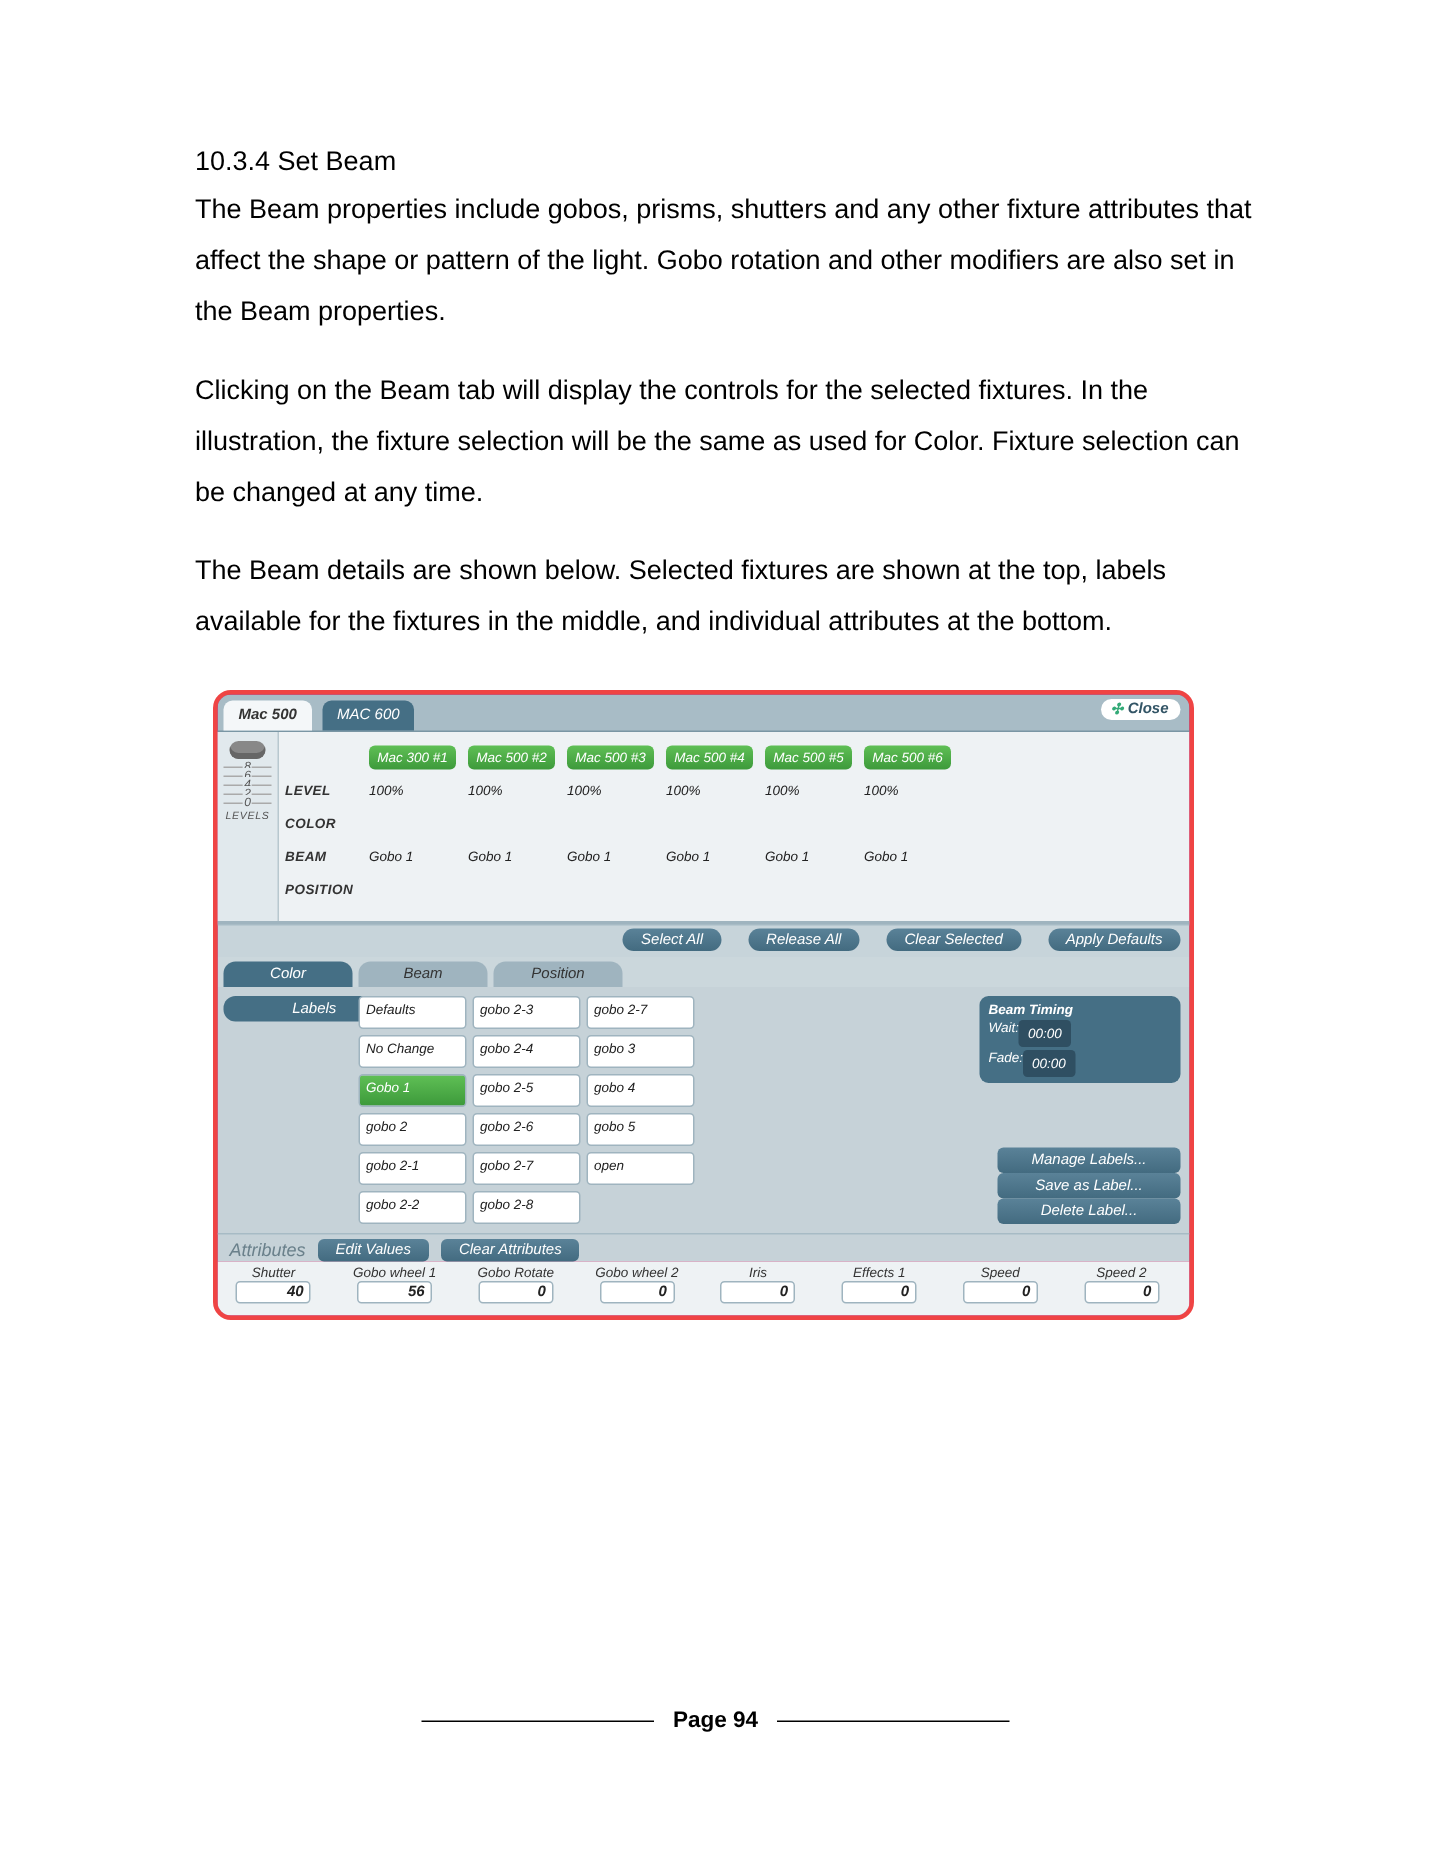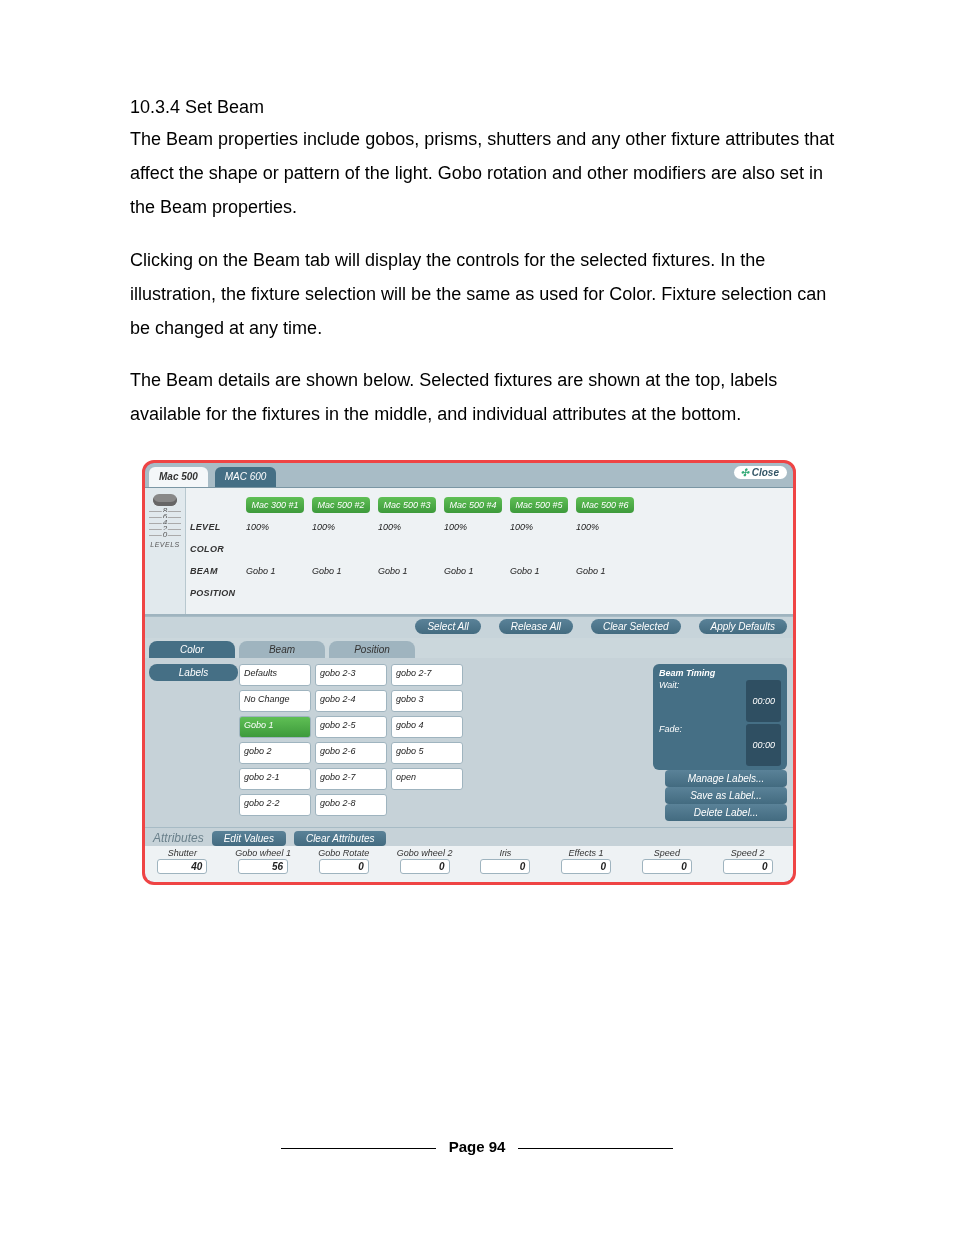--- a/index.html
+++ b/index.html
@@ -132,21 +132,21 @@
   }
   .mid-tab.inactive{ background:#9fb4bf; color:#333;}
   .mid-body{
     background:#c6d2d8;
     padding:6px 6px 6px 4px;
     display:flex;
   }
   .labels-nav{ width:90px;}
   .labels-tab{
     background:#456f85;color:#fff;border-radius:8px;
-    text-align:center;padding:3px 0;font-size:10px;margin-bottom:4px;width:89px;
+    text-align:center;padding:3px 16px;font-size:10px;margin-bottom:4px;width:89px;
   }
   .label-grid{
     display:grid;
     grid-template-columns:repeat(3,72px);
     grid-auto-rows:22px;
     gap:4px;
     align-content:start;
   }
   .label-cell{
     background:#fff;border:1px solid #9fb4bf;border-radius:3px;
@@ -157,22 +157,22 @@
     margin-left:auto;
     width:126px;
     display:flex;flex-direction:column;gap:0;
     align-items:flex-end;
     font-size:9px;
   }
   .timing{
     background:#456f85;color:#fff;border-radius:6px;
     width:122px;padding:4px 6px;
   }
-  .timing .trow{display:flex;justify-content:space-between;margin-top:2px;}
-  .timing .trow span:last-child{background:#2f4f62;padding:16px 6px;border-radius:3px;}
+  .timing .trow{display:flex;margin-top:2px;}
+  .timing .trow span:last-child{background:#2f4f62;padding:4px 6px;border-radius:3px;}
   .mng-btn{
     background:linear-gradient(#5a8298,#436b80);color:#fff;border-radius:4px;
     width:122px;text-align:center;padding:3px 0;font-size:10px;
   }
   .attr-bar{
     display:flex;align-items:center;gap:8px;
     padding:3px 6px 0 8px;background:#c6d2d8;border-top:1px solid #a7bbc5;
   }
   .attr-title{ color:#6a808b; font-size:12px; font-weight:400;}
   .attr-row{

